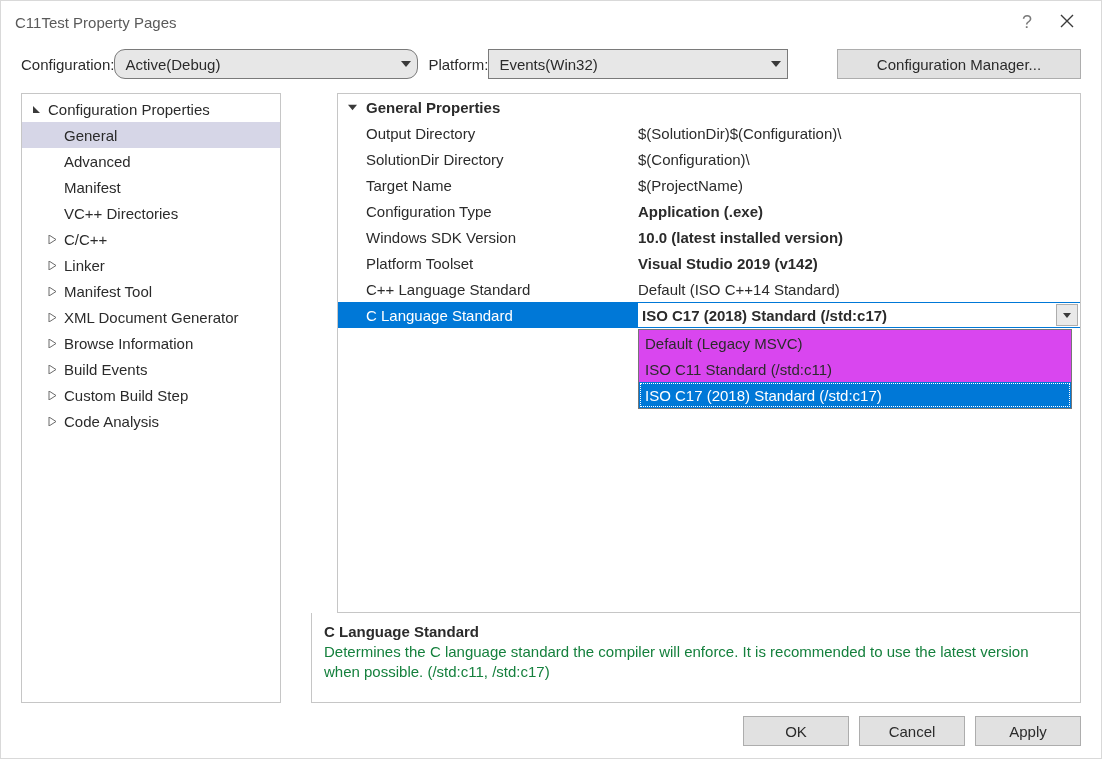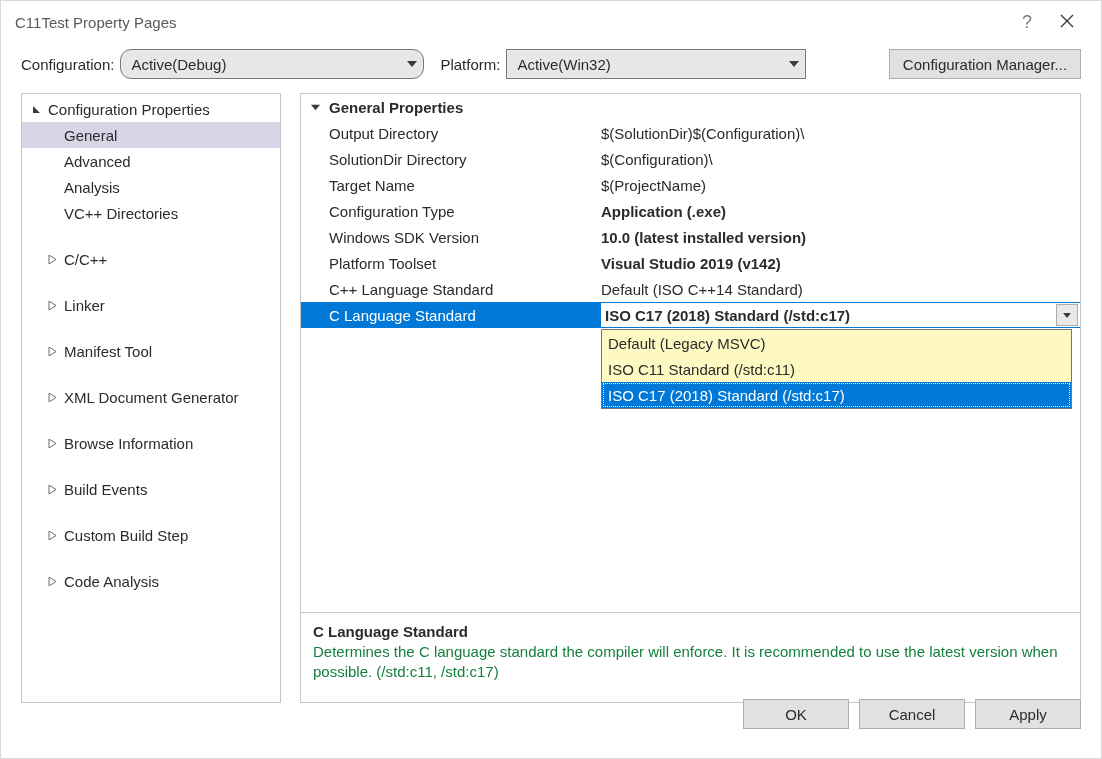--- a/index.html
+++ b/index.html
@@ -46,21 +46,21 @@
   }
   .titlebar .close {
     width: 40px; text-align:center; cursor:pointer;
   }
   .titlebar .close svg { width:14px; height:14px; }
 
   
   .config-strip {
     display:flex;
     align-items:center;
-    gap: 6px;
+    gap: 0;
     padding: 6px 20px 14px 20px;
   }
   .config-strip .lbl { color:#2b2b2b; }
   .combo {
     height: 30px;
     border: 1px solid #7a7a7a;
     background: var(--combo-bg);
     display:flex;
     align-items:center;
     padding: 0 6px 0 10px;
@@ -77,27 +77,27 @@
     height: 30px;
     border: 1px solid var(--btn-border);
     background: var(--btn-bg);
     display:flex;
     align-items:center;
     justify-content:center;
     padding: 0 16px;
     cursor:pointer;
     white-space:nowrap;
   }
-  .btn.wide { width: 192px; }
+  .btn.wide { width: 244px; }
 
   
   .body-area {
     display:flex;
     padding: 0 20px;
-    gap: 19px;
+    gap: 30px;
     height: 610px;
   }
 
   
   .tree {
     width: 260px;
     border: 1px solid var(--border);
     overflow:auto;
     padding: 2px 0;
     font-size:15px;
@@ -105,41 +105,42 @@
   .tree-row {
     display:flex;
     align-items:center;
     height: 26px;
     padding: 0 6px 0 6px;
     cursor:pointer;
     white-space:nowrap;
   }
   .tree-row.level0 { padding-left: 10px; }
   .tree-row.level1 { padding-left: 42px; }
-  .tree-row.level1.has-tw { padding-left: 26px; margin-top: 20px; }
+  .tree-row.level1.has-tw { padding-left: 26px; }
   .tree-row.selected { background: var(--tree-sel-bg); }
   .twisty {
     width:16px; text-align:left;
   }
   .twisty svg { width:9px; height:9px; display:block; }
   .twisty.open svg { transform: rotate(0deg); }
   .tree-row .label {}
 
   
   .right {
     flex:1;
     display:flex;
     flex-direction:column;
   }
   .grid {
     flex:1;
     border: 1px solid var(--border);
     position:relative;
     overflow:hidden;
     background:#fff;
+    margin-left:26px;
   }
   .grid-row {
     display:flex;
     align-items:center;
     height: 26px;
   }
   .grid-row.header {
     font-weight:bold;
     padding-left: 10px;
   }
@@ -184,21 +185,21 @@
   }
   .dropdown-btn svg { width:8px; height:5px; }
 
   
   .dropdown-list {
     position:absolute;
     left: 300px;
     right: 8px;
     top: 235px;
     border:1px solid #767676;
-    background:#fef9c3;
+    background:#d946ef;
     z-index: 10;
   }
   .dropdown-list .opt {
     height:26px;
     padding: 0 6px;
     display:flex;
     align-items:center;
     cursor:pointer;
     white-space:nowrap;
   }
@@ -216,21 +217,21 @@
     padding: 10px 12px 12px 12px;
     min-height: 90px;
   }
   .desc .desc-title { font-weight:bold; margin-bottom:2px; }
   .desc .desc-text { color:#15803d; line-height:1.35; }
 
   
   .bottom {
     position:absolute;
     right: 20px;
-    bottom: 29px;
+    bottom: 12px;
     display:flex;
     gap:10px;
   }
   .bottom .btn { width:106px; }
 </style>
 </head>
 <body>
 
 <div class="titlebar">
   <div class="title">C11Test Property Pages</div>
@@ -247,21 +248,21 @@
   <div class="combo" id="combo-config">
     <span class="txt">Active(Debug)</span>
     <span class="arrow">
       <svg viewBox="0 0 10 6">
           <path d="M0 0 L5 6 L10 0" fill="#3a3a3a"></path>
         </svg>
     </span>
   </div>
   <span class="lbl" style="margin-left:10px">Platform:</span>
   <div class="combo" id="combo-platform">
-    <span class="txt">Active(Win32)</span>
+    <span class="txt">Events(Win32)</span>
     <span class="arrow">
       <svg viewBox="0 0 10 6">
           <path d="M0 0 L5 6 L10 0" fill="#3a3a3a"></path>
         </svg>
     </span>
   </div>
   <div style="flex:1"></div>
   <div class="btn wide">Configuration Manager...</div>
 </div>
 
@@ -277,21 +278,21 @@
       <span class="label">Configuration Properties</span>
     </div>
     <div id="tree-items">
         <div class="tree-row level1 selected">
           <span class="label">General</span>
         </div>
         <div class="tree-row level1">
           <span class="label">Advanced</span>
         </div>
         <div class="tree-row level1">
-          <span class="label">Analysis</span>
+          <span class="label">Manifest</span>
         </div>
         <div class="tree-row level1">
           <span class="label">VC++ Directories</span>
         </div>
         <div class="tree-row level1 has-tw">
           <span class="twisty">
             <svg viewBox="0 0 9 9">
               <path d="M1 0 L8 4.5 L1 9 Z" fill="none" stroke="#6a6a6a" stroke-width="1"></path>
             </svg>
           </span>

